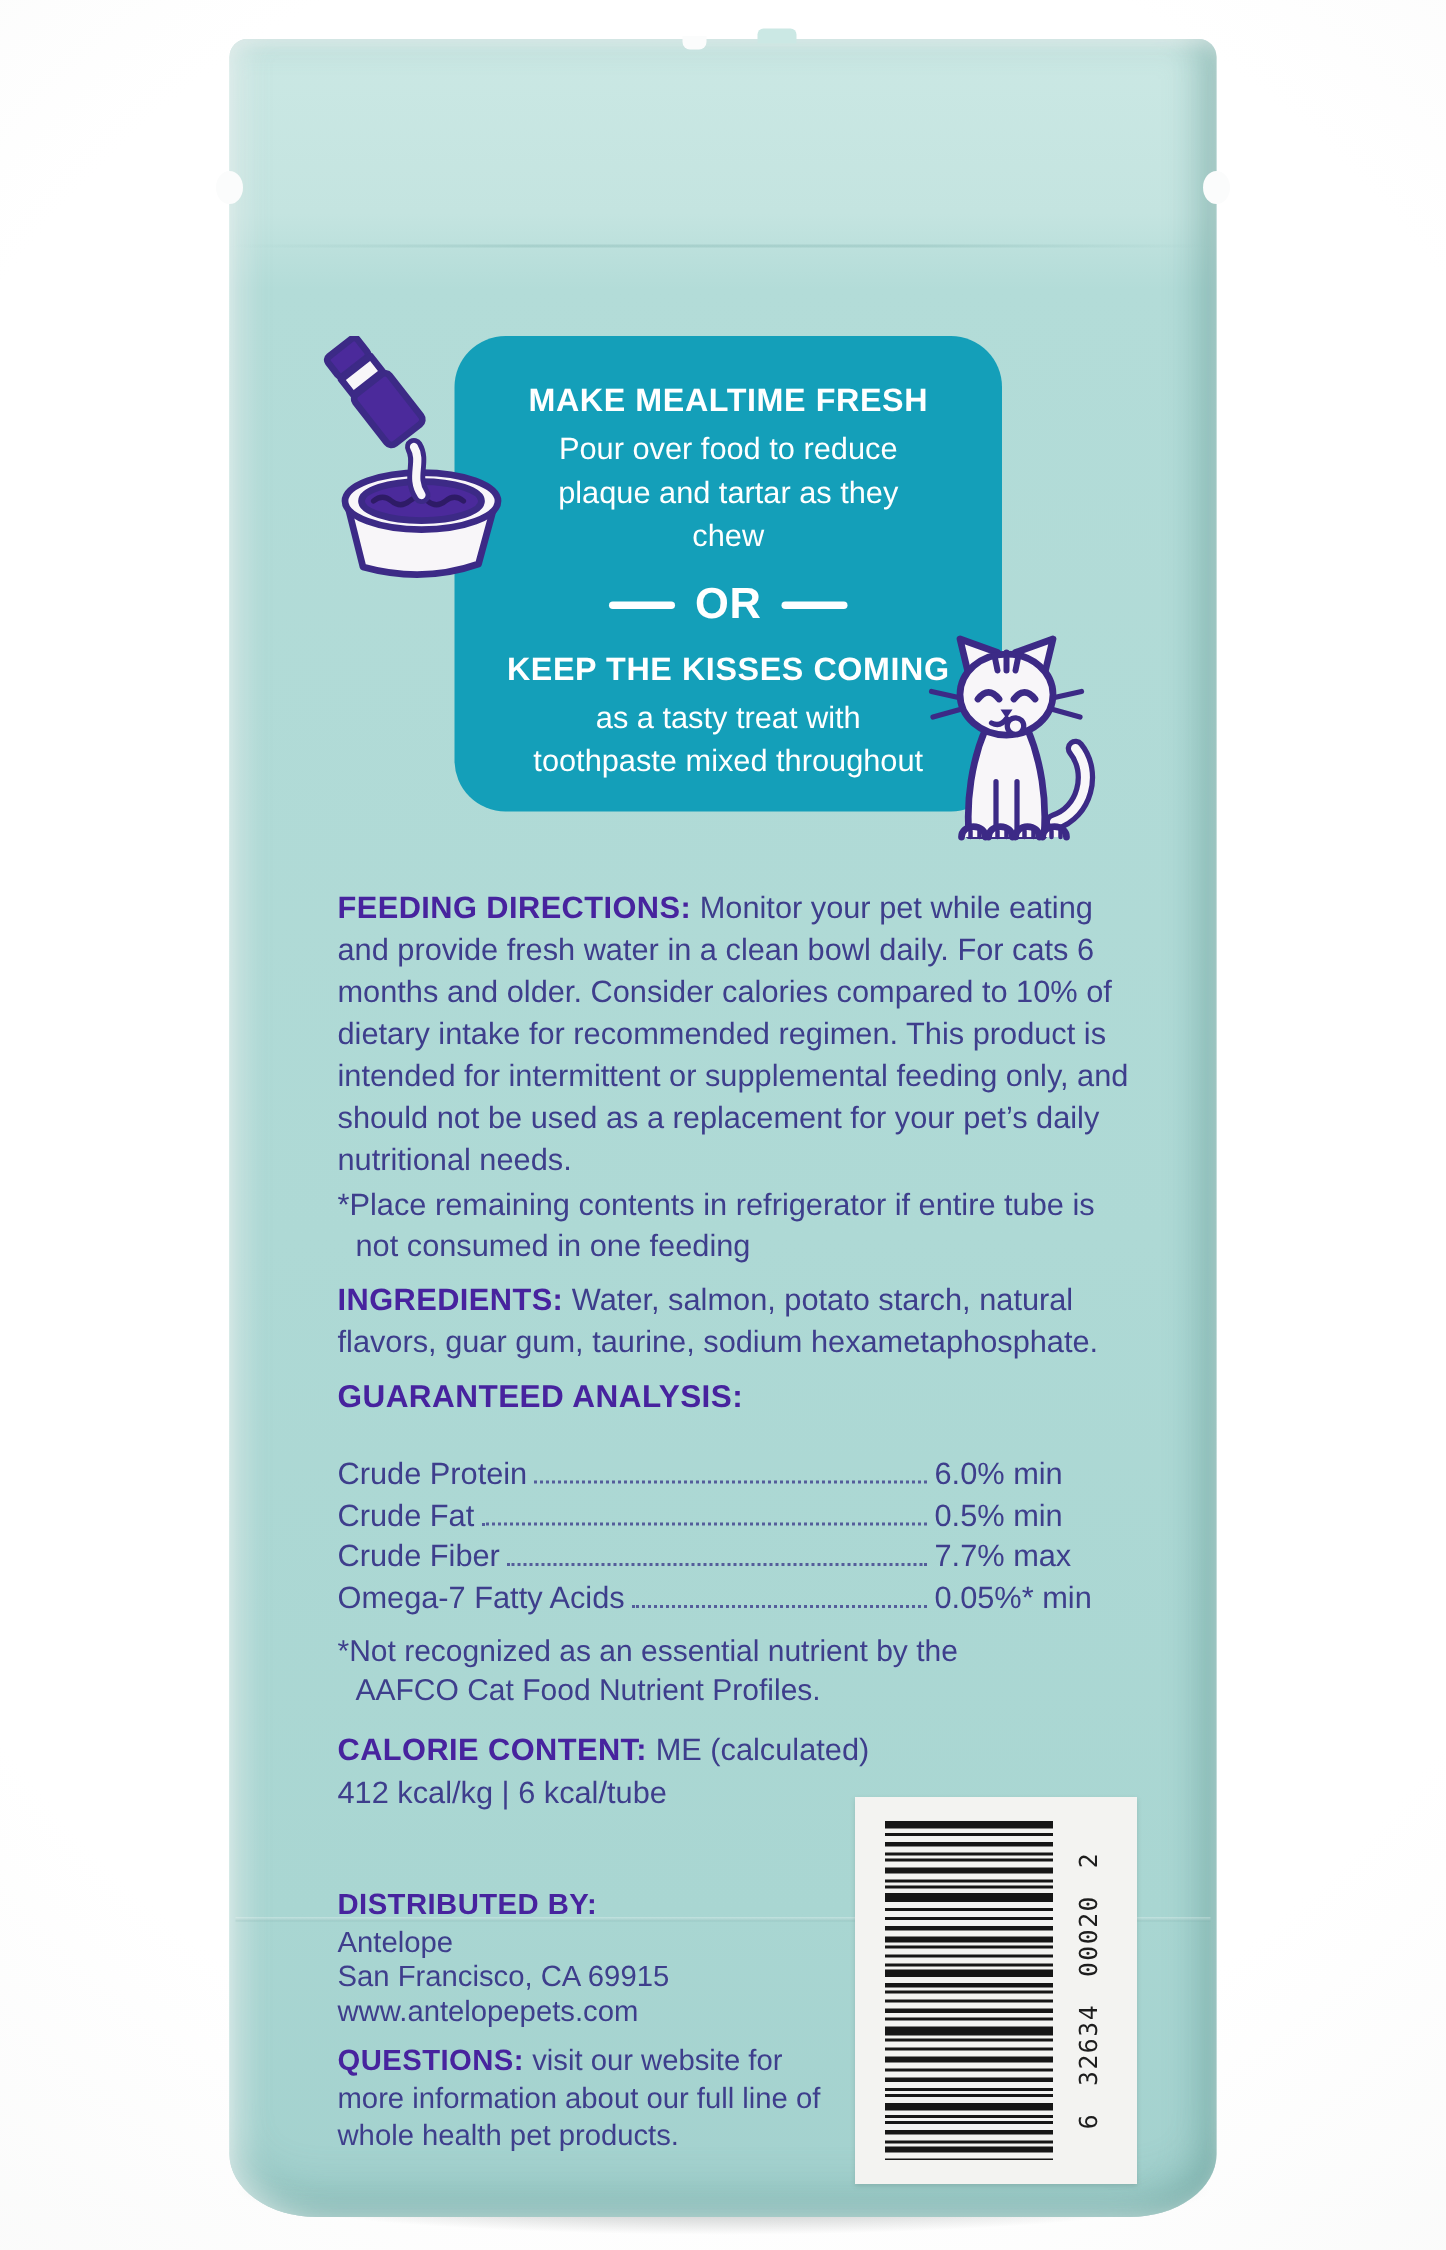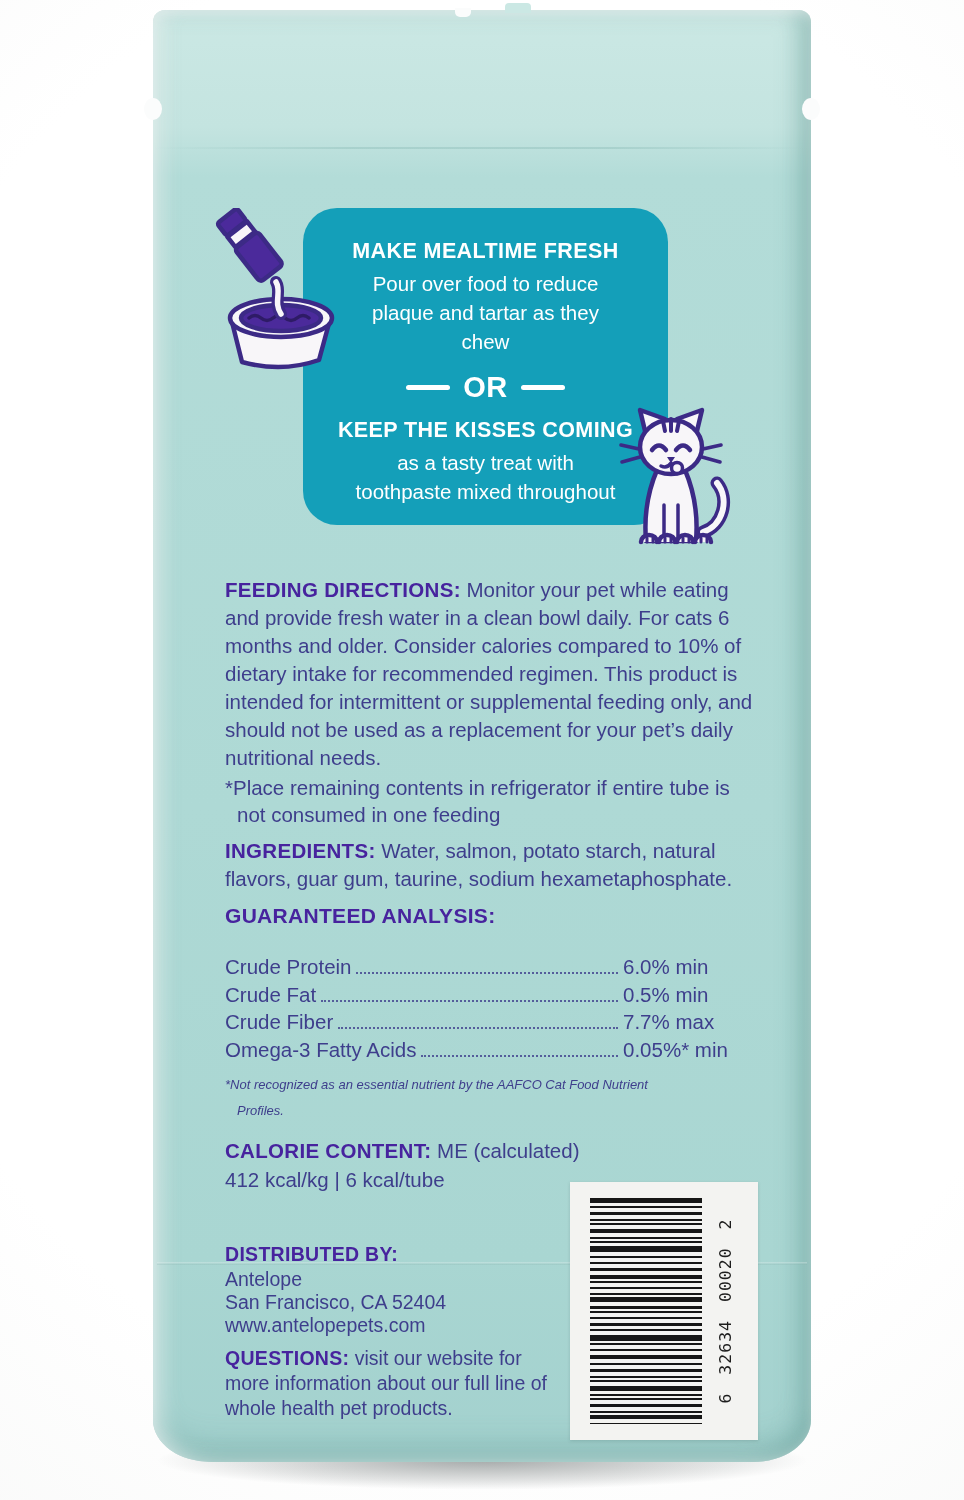--- a/index.html
+++ b/index.html
@@ -3,21 +3,21 @@
 <meta charset="utf-8">
 <style>
   html,body{margin:0;padding:0;background:#fbfcfc;}
   .stage{position:relative;width:964px;height:1500px;overflow:hidden;
          font-family:"Liberation Sans",sans-serif;
          background:radial-gradient(ellipse 120% 90% at 50% 45%, #ffffff 55%, #f4f5f4 100%);}
   
   .ground-shadow{position:absolute;left:30px;right:30px;top:1420px;height:78px;
     background:radial-gradient(ellipse 48% 50% at 50% 52%, rgba(45,55,55,.42), rgba(45,55,55,.12) 55%, rgba(45,55,55,0) 75%);}
   
-  .pouch{position:absolute;left:153px;top:10px;width:658px;height:1452px;
+  .pouch{position:absolute;left:153px;top:26px;width:658px;height:1452px;
     background:linear-gradient(180deg,#cbe8e4 0%,#c4e4e0 8%,#b3dcd8 11.5%,#aed9d5 55%,#a9d6d2 86%,#a3d1ce 100%);
     border-radius:12px 12px 58px 58px / 12px 12px 42px 42px;
     box-shadow: inset 10px 0 18px rgba(255,255,255,.5),
                 inset -13px 0 22px rgba(92,148,144,.35),
                 inset 0 -18px 28px rgba(92,148,144,.3),
                 inset 0 4px 8px rgba(255,255,255,.5);}
   .seal-line{position:absolute;left:0;right:0;top:137px;height:2px;
     background:linear-gradient(90deg,rgba(130,180,175,0),rgba(130,180,175,.35) 30%,rgba(130,180,175,.35) 70%,rgba(130,180,175,0));}
   .tear{position:absolute;width:18px;height:22px;border-radius:50%;background:#fbfcfc;top:88px;}
   .tear.left{left:-9px;} .tear.right{right:-9px;}
@@ -44,21 +44,21 @@
   .para{margin:0;}
   .hang{padding-left:12px;text-indent:-12px;}
   .note{margin:2px 0 0 0;line-height:27px;}
   .ing{margin:9px 0 0 0;}
   .ga-head{margin:9px 0 0 0;font-size:21px;}
   .atable{margin-top:23px;width:510px;}
   .arow{display:flex;align-items:baseline;height:27.5px;}
   .alabel{white-space:nowrap;}
   .aleader{flex:1;border-bottom:2.5px dotted rgba(62,62,140,.8);margin:0 5px 6px 5px;min-width:20px;}
   .avalue{width:112px;white-space:nowrap;}
-  .footnote{margin:9px 0 0 0;width:455px;font-style:italic;font-size:13px;line-height:26px;}
+  .footnote{margin:9px 0 0 0;width:455px;font-size:20px;line-height:26px;}
   .cal{margin:13px 0 0 0;}
   .calvals{margin:1px 0 0 0;}
   .claim{margin:13px 0 0 0;width:350px;font-weight:bold;}
   .dist{margin:46px 0 0 0;}
   .dist-head{font-size:19.5px;}
   .dist-line{line-height:23px;font-size:19.5px;}
   .quest{margin:9px 0 0 0;width:340px;font-size:19.5px;line-height:25px;}
   
   .barcode{position:absolute;left:417px;top:1172px;width:188px;height:258px;background:#f3f3f1;
     box-shadow:0 1px 3px rgba(80,110,108,.25);z-index:1;}
@@ -150,35 +150,35 @@
             <span class="alabel">Crude Fat</span>
             <span class="aleader"></span>
             <span class="avalue">0.5% min</span>
           </div>
           <div class="arow">
             <span class="alabel">Crude Fiber</span>
             <span class="aleader"></span>
             <span class="avalue">7.7% max</span>
           </div>
           <div class="arow">
-            <span class="alabel">Omega-3 Fatty Acids</span>
+            <span class="alabel">Omega-7 Fatty Acids</span>
             <span class="aleader"></span>
             <span class="avalue">0.05%* min</span>
           </div>
         </div>
       <p class="para footnote hang">*Not recognized as an essential nutrient by the AAFCO Cat Food Nutrient Profiles.</p>
 
       <p class="para cal"><span class="ph">CALORIE CONTENT:</span> <span>ME (calculated)</span></p>
       <p class="para calvals">412 kcal/kg | 6 kcal/tube</p>
 
 
       <div class="dist">
         <div class="ph dist-head">DISTRIBUTED BY:</div>
         <div class="dist-line">Antelope</div>
-        <div class="dist-line">San Francisco, CA 52404</div>
+        <div class="dist-line">San Francisco, CA 69915</div>
         <div class="dist-line">www.antelopepets.com</div>
       </div>
 
       <p class="para quest"><span class="ph">QUESTIONS:</span> <span>visit our website for more information about our full line of whole health pet products.</span></p>
     </div>
 
     <div class="barcode">
       <div class="bars">
           <div class="bar long" style="height: 5px; margin-bottom: 3px;"></div>
           <div class="bar" style="height: 2px; margin-bottom: 4px;"></div>

